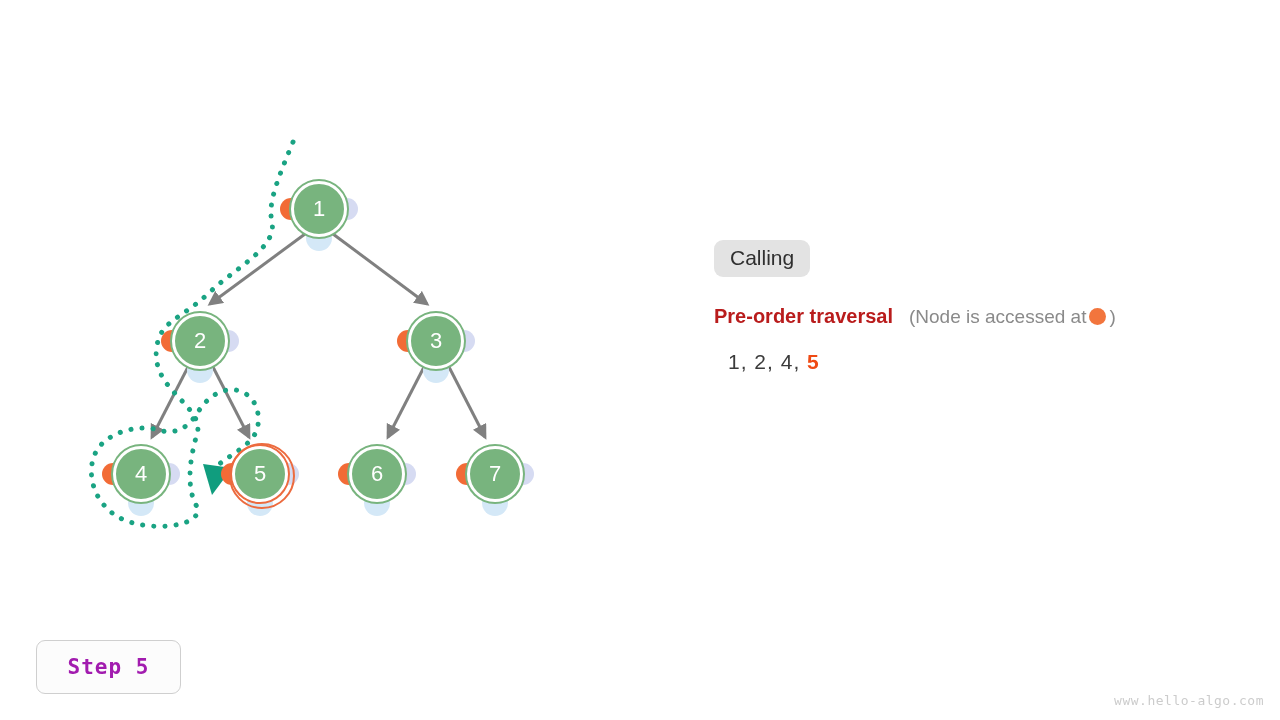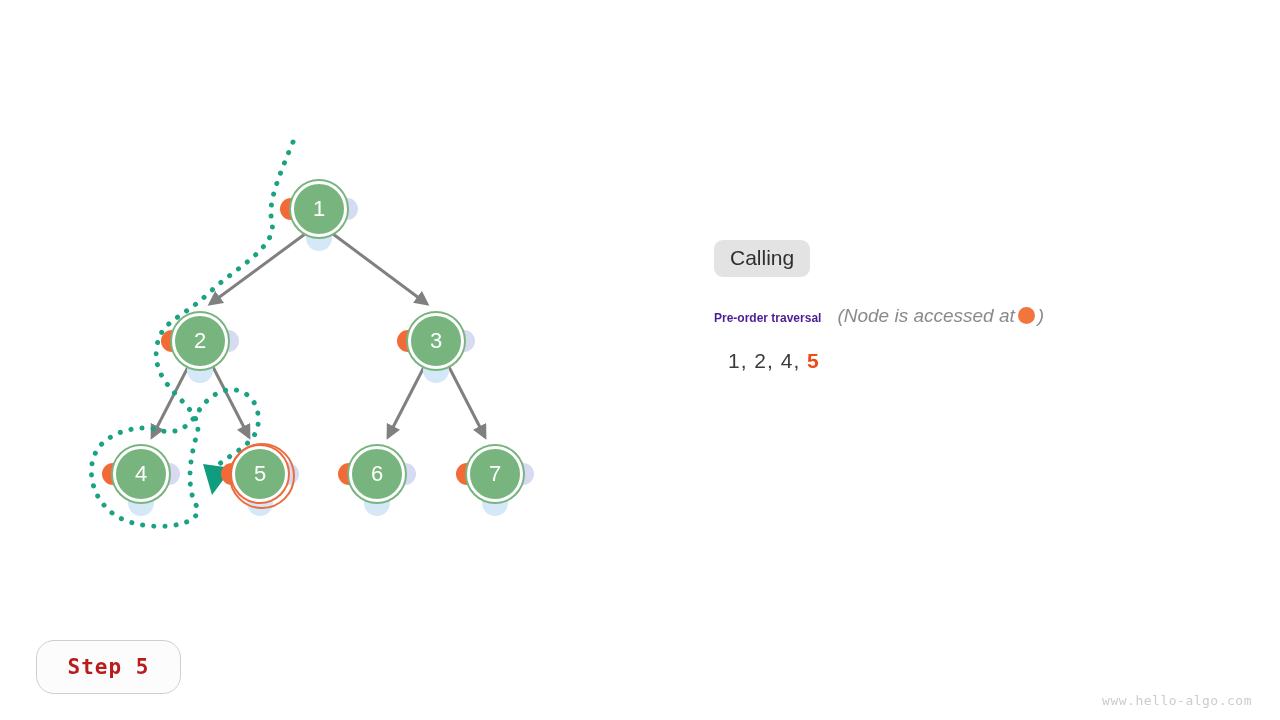--- a/index.html
+++ b/index.html
@@ -128,28 +128,27 @@
   }
   .traversal-heading {
     font-size: 19px;
     color: #2f2f2f;
     display: flex;
     align-items: baseline;
     line-height: 1;
   }
   .traversal-heading .strong {
     font-weight: bold;
-    font-size: 12px;
-    color: #4c1d95;
+    font-size: 20px;
+    color: #b91c1c;
   }
   .traversal-heading .note {
     color: #8a8a8a;
     font-size: 19px;
     margin-left: 16px;
-    font-style: italic;
   }
   .inline-dot {
     display: inline-block;
     width: 17px;
     height: 17px;
     border-radius: 50%;
     background: #f2753d;
     vertical-align: -2px;
     margin: 0 3px;
   }
@@ -168,36 +167,36 @@
 
   
   #step-badge {
     position: absolute;
     left: 36px;
     top: 640px;
     width: 145px;
     height: 54px;
     box-sizing: border-box;
     border: 1px solid #cfcfcf;
-    border-radius: 18px;
+    border-radius: 9px;
     background: #fcfcfc;
     display: flex;
     align-items: center;
     justify-content: center;
     font-family: "DejaVu Sans Mono", monospace;
     font-size: 21px;
     font-weight: bold;
-    color: #b91c1c;
+    color: #a21caf;
     letter-spacing: 1px;
   }
 
   
   #watermark {
     position: absolute;
-    right: 28px;
+    right: 16px;
     bottom: 12px;
     font-family: "DejaVu Sans Mono", monospace;
     font-size: 13px;
     color: #cccccc;
     letter-spacing: 0.5px;
   }
 </style>
 </head>
 <body>
 

